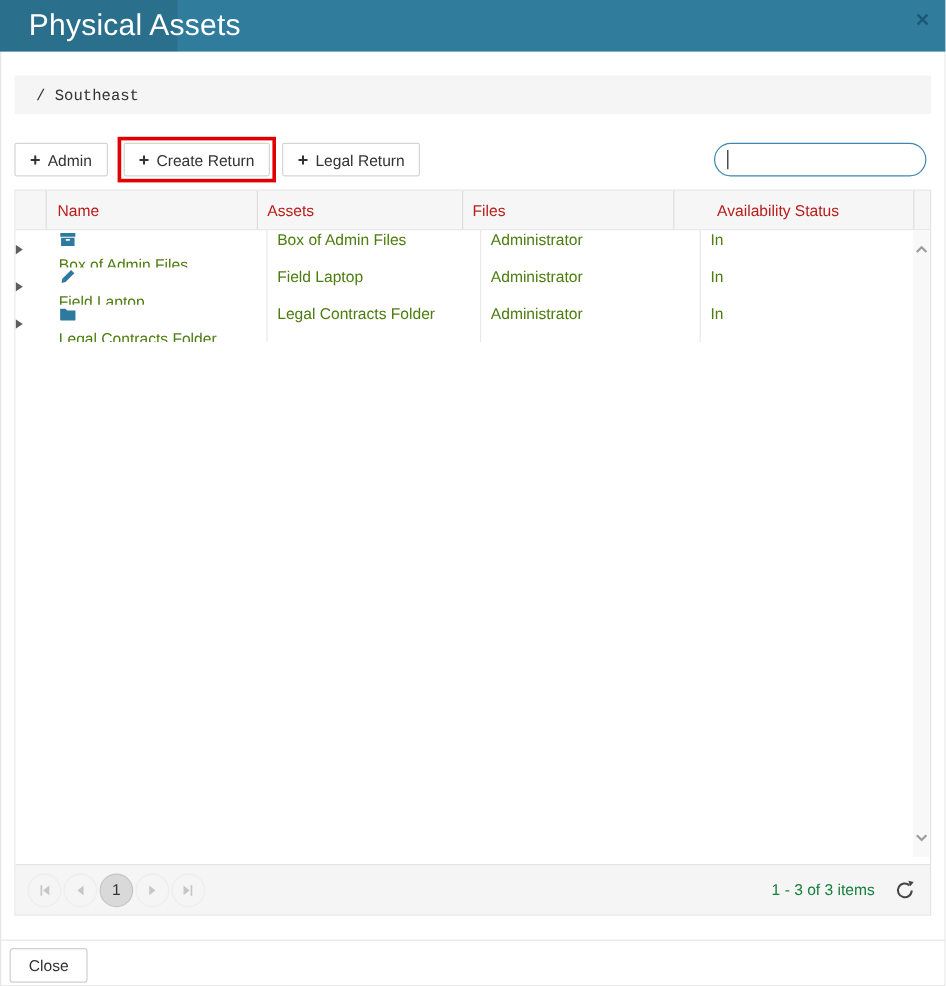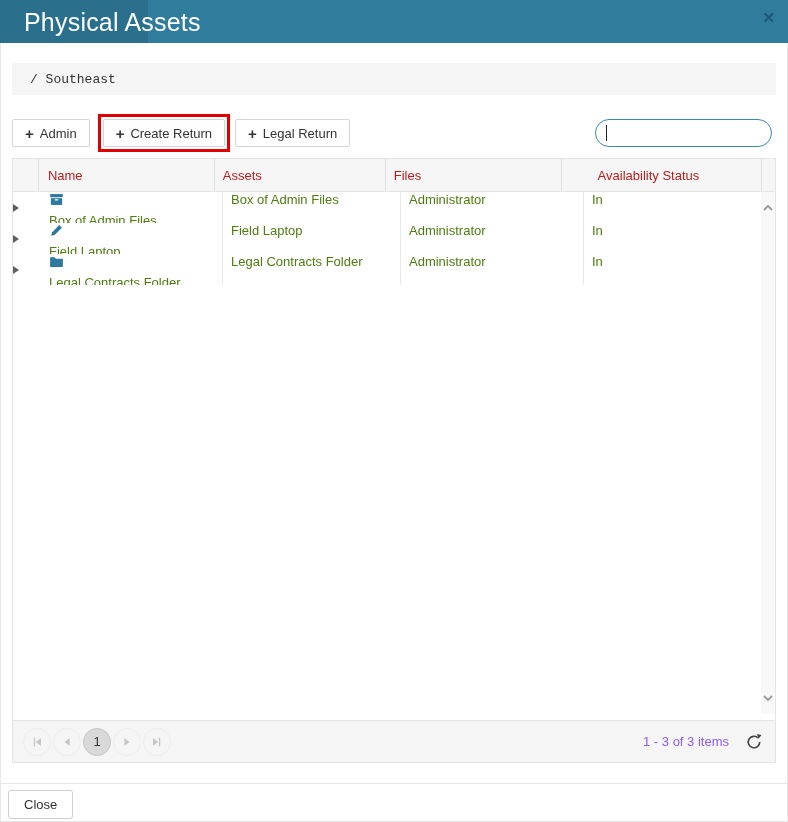--- a/index.html
+++ b/index.html
@@ -58,21 +58,21 @@
   
   .vscrollbar { position:absolute; right:0; top:0; width:14px; height:522px; background:#f8f8f8; }
   .sb-up, .sb-down { position:absolute; left:0; width:14px; height:16px; display:flex; align-items:center; justify-content:center; cursor:pointer; }
   .sb-up { top:8px; } .sb-down { bottom:8px; }
 
   
   .pager { height:42px; background:#f5f5f5; border-top:1px solid #e4e4e4; display:flex; align-items:center; padding:0 10px; font-size:13px; color:#4a4a4a; }
   .p-btn { width:28px; height:28px; border-radius:50%; border:1px solid #ededed; background:transparent; display:flex; align-items:center; justify-content:center; margin-right:2px; cursor:pointer; }
   .p-btn svg { width:14px; height:14px; }
   .p-current { background:#d9d9d9; border:1px solid #c5c5c5; color:#333; font-size:13px; }
-  .pager-info { margin-left:auto; margin-right:16px; color:#8b5cf6; }
+  .pager-info { margin-left:auto; margin-right:16px; color:#15803d; }
   .refresh-btn { width:18px; height:18px; display:flex; align-items:center; justify-content:center; cursor:pointer; background:none; border:none; margin-right:2px; }
 
   
   .footer { margin-top:20px; border-top:1px solid #e6e6e6; padding:6px 8px 0; display:flex; }
   .close-btn { height:29px; padding:0 15px; background:#fff; border:1px solid #cfcfcf; border-radius:3px; font-size:13px; color:#333; font-family:inherit; cursor:pointer; }
 </style>
 </head>
 <body>
 
 <div class="dialog">

